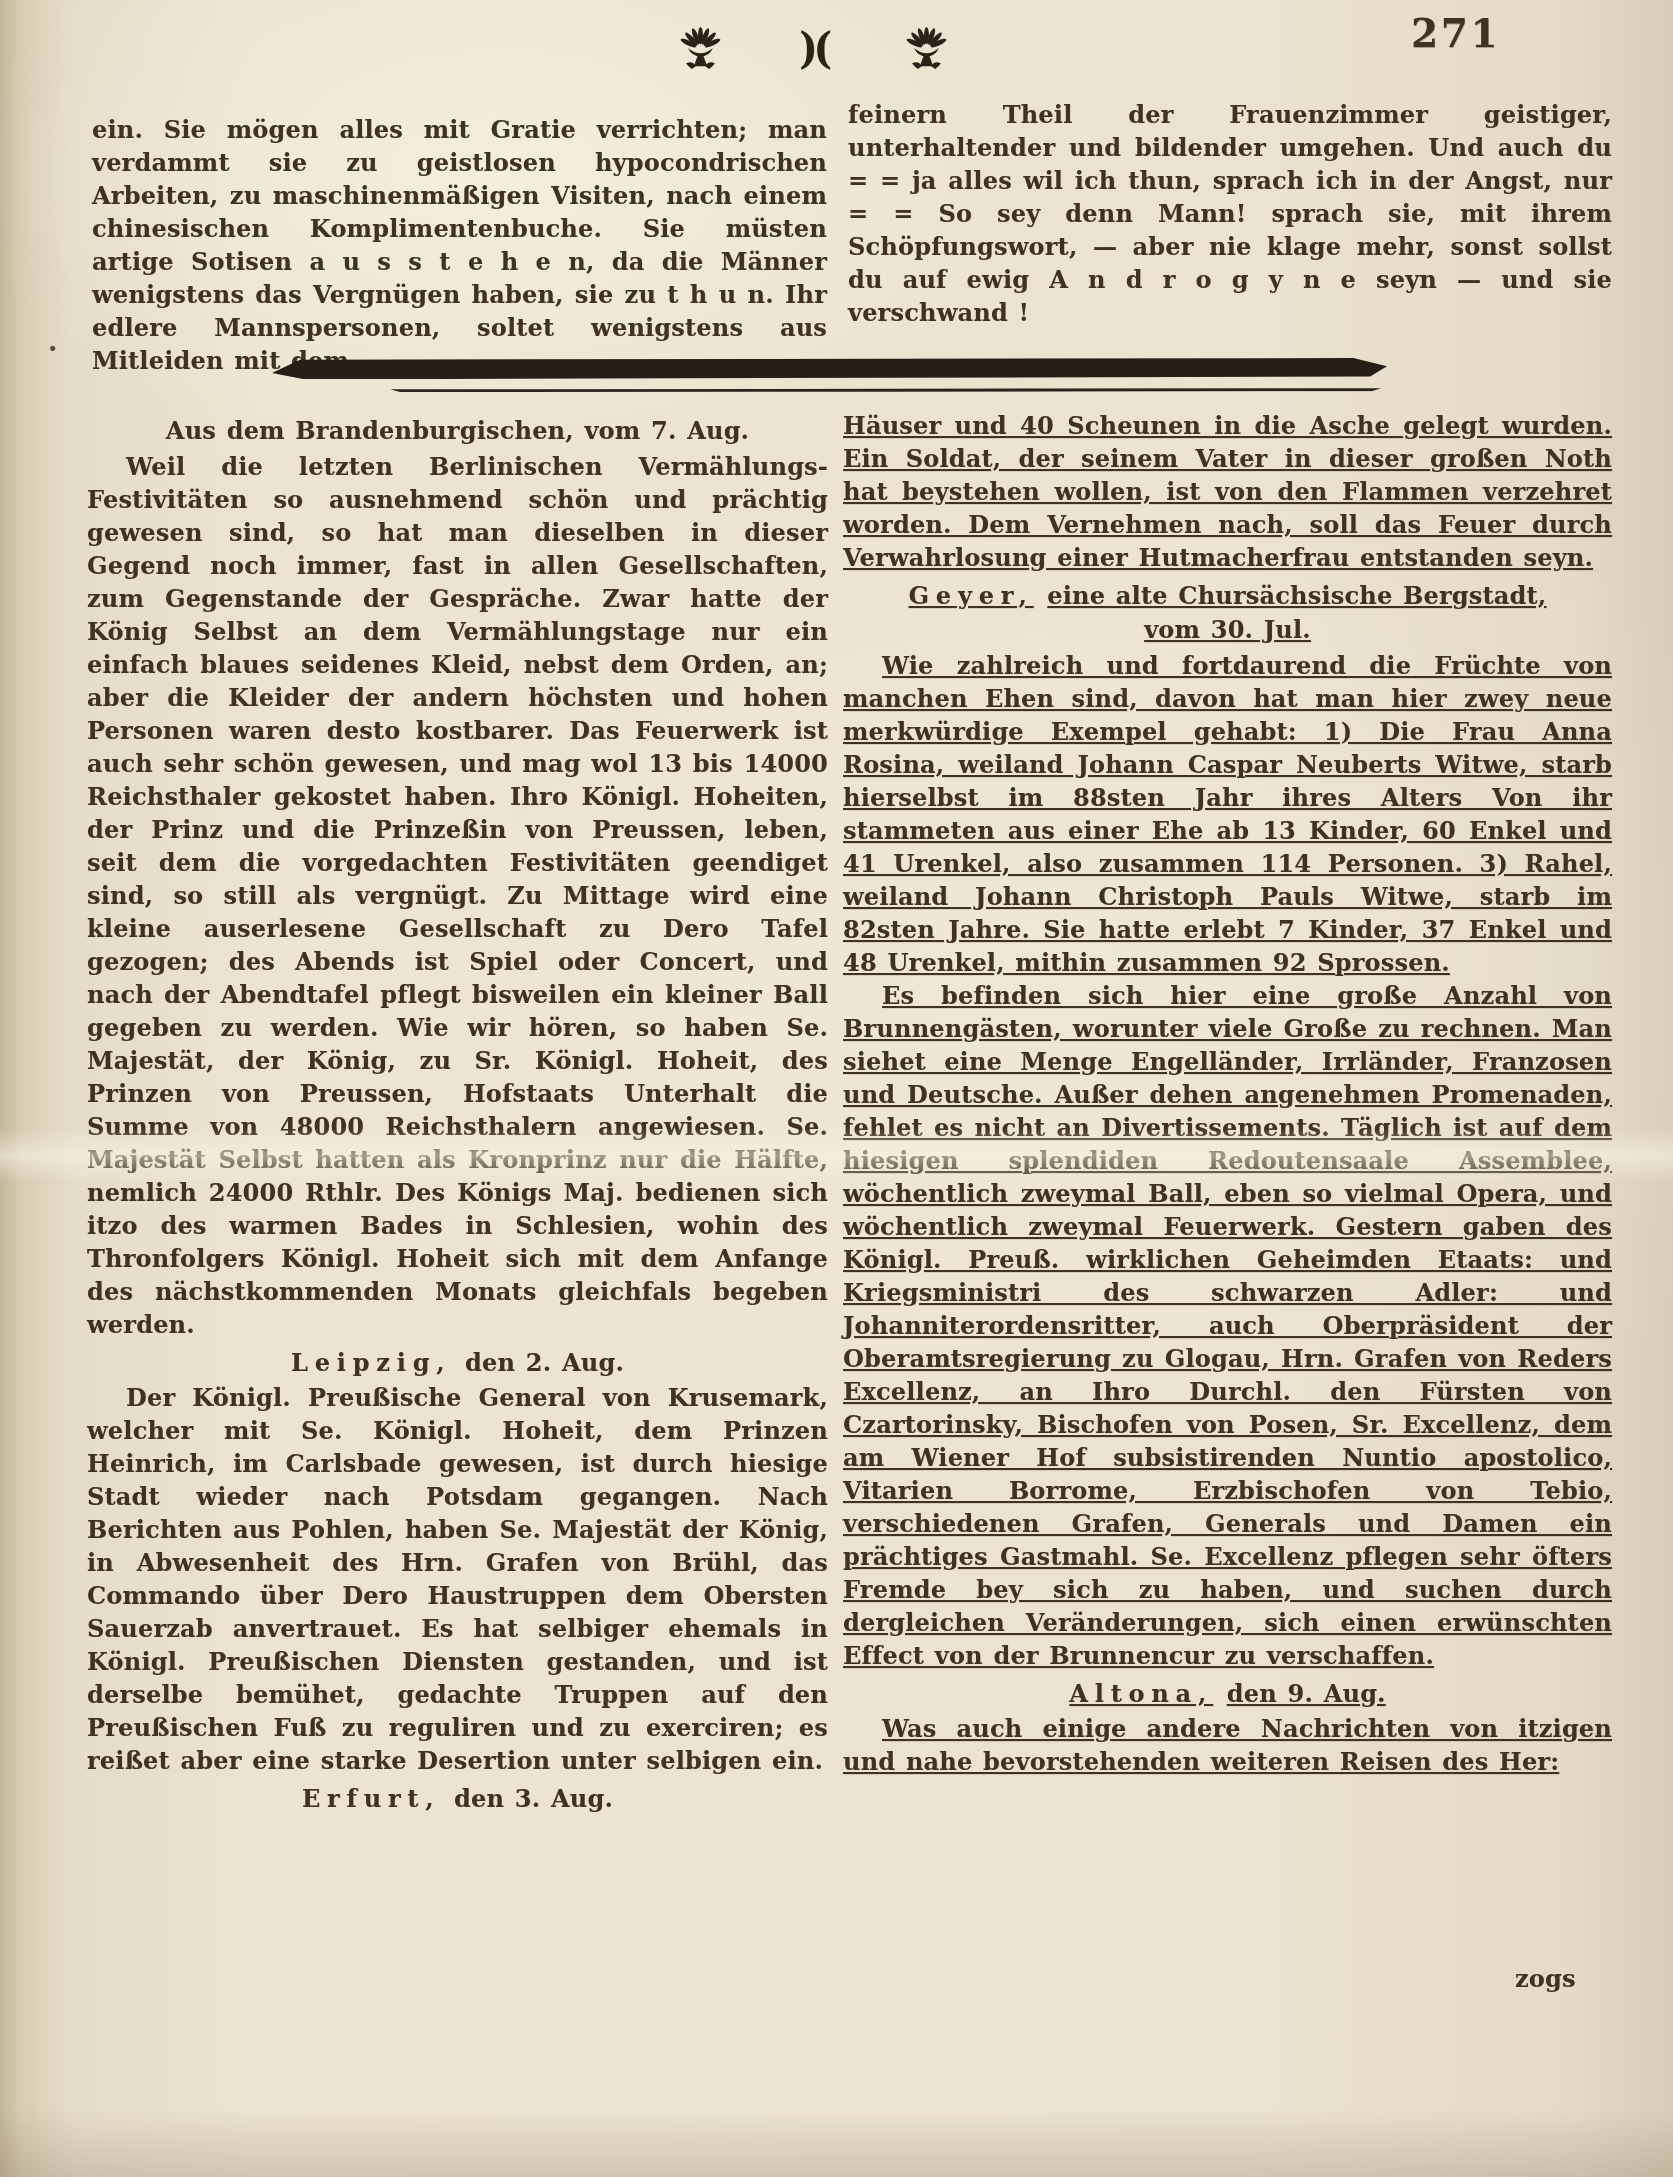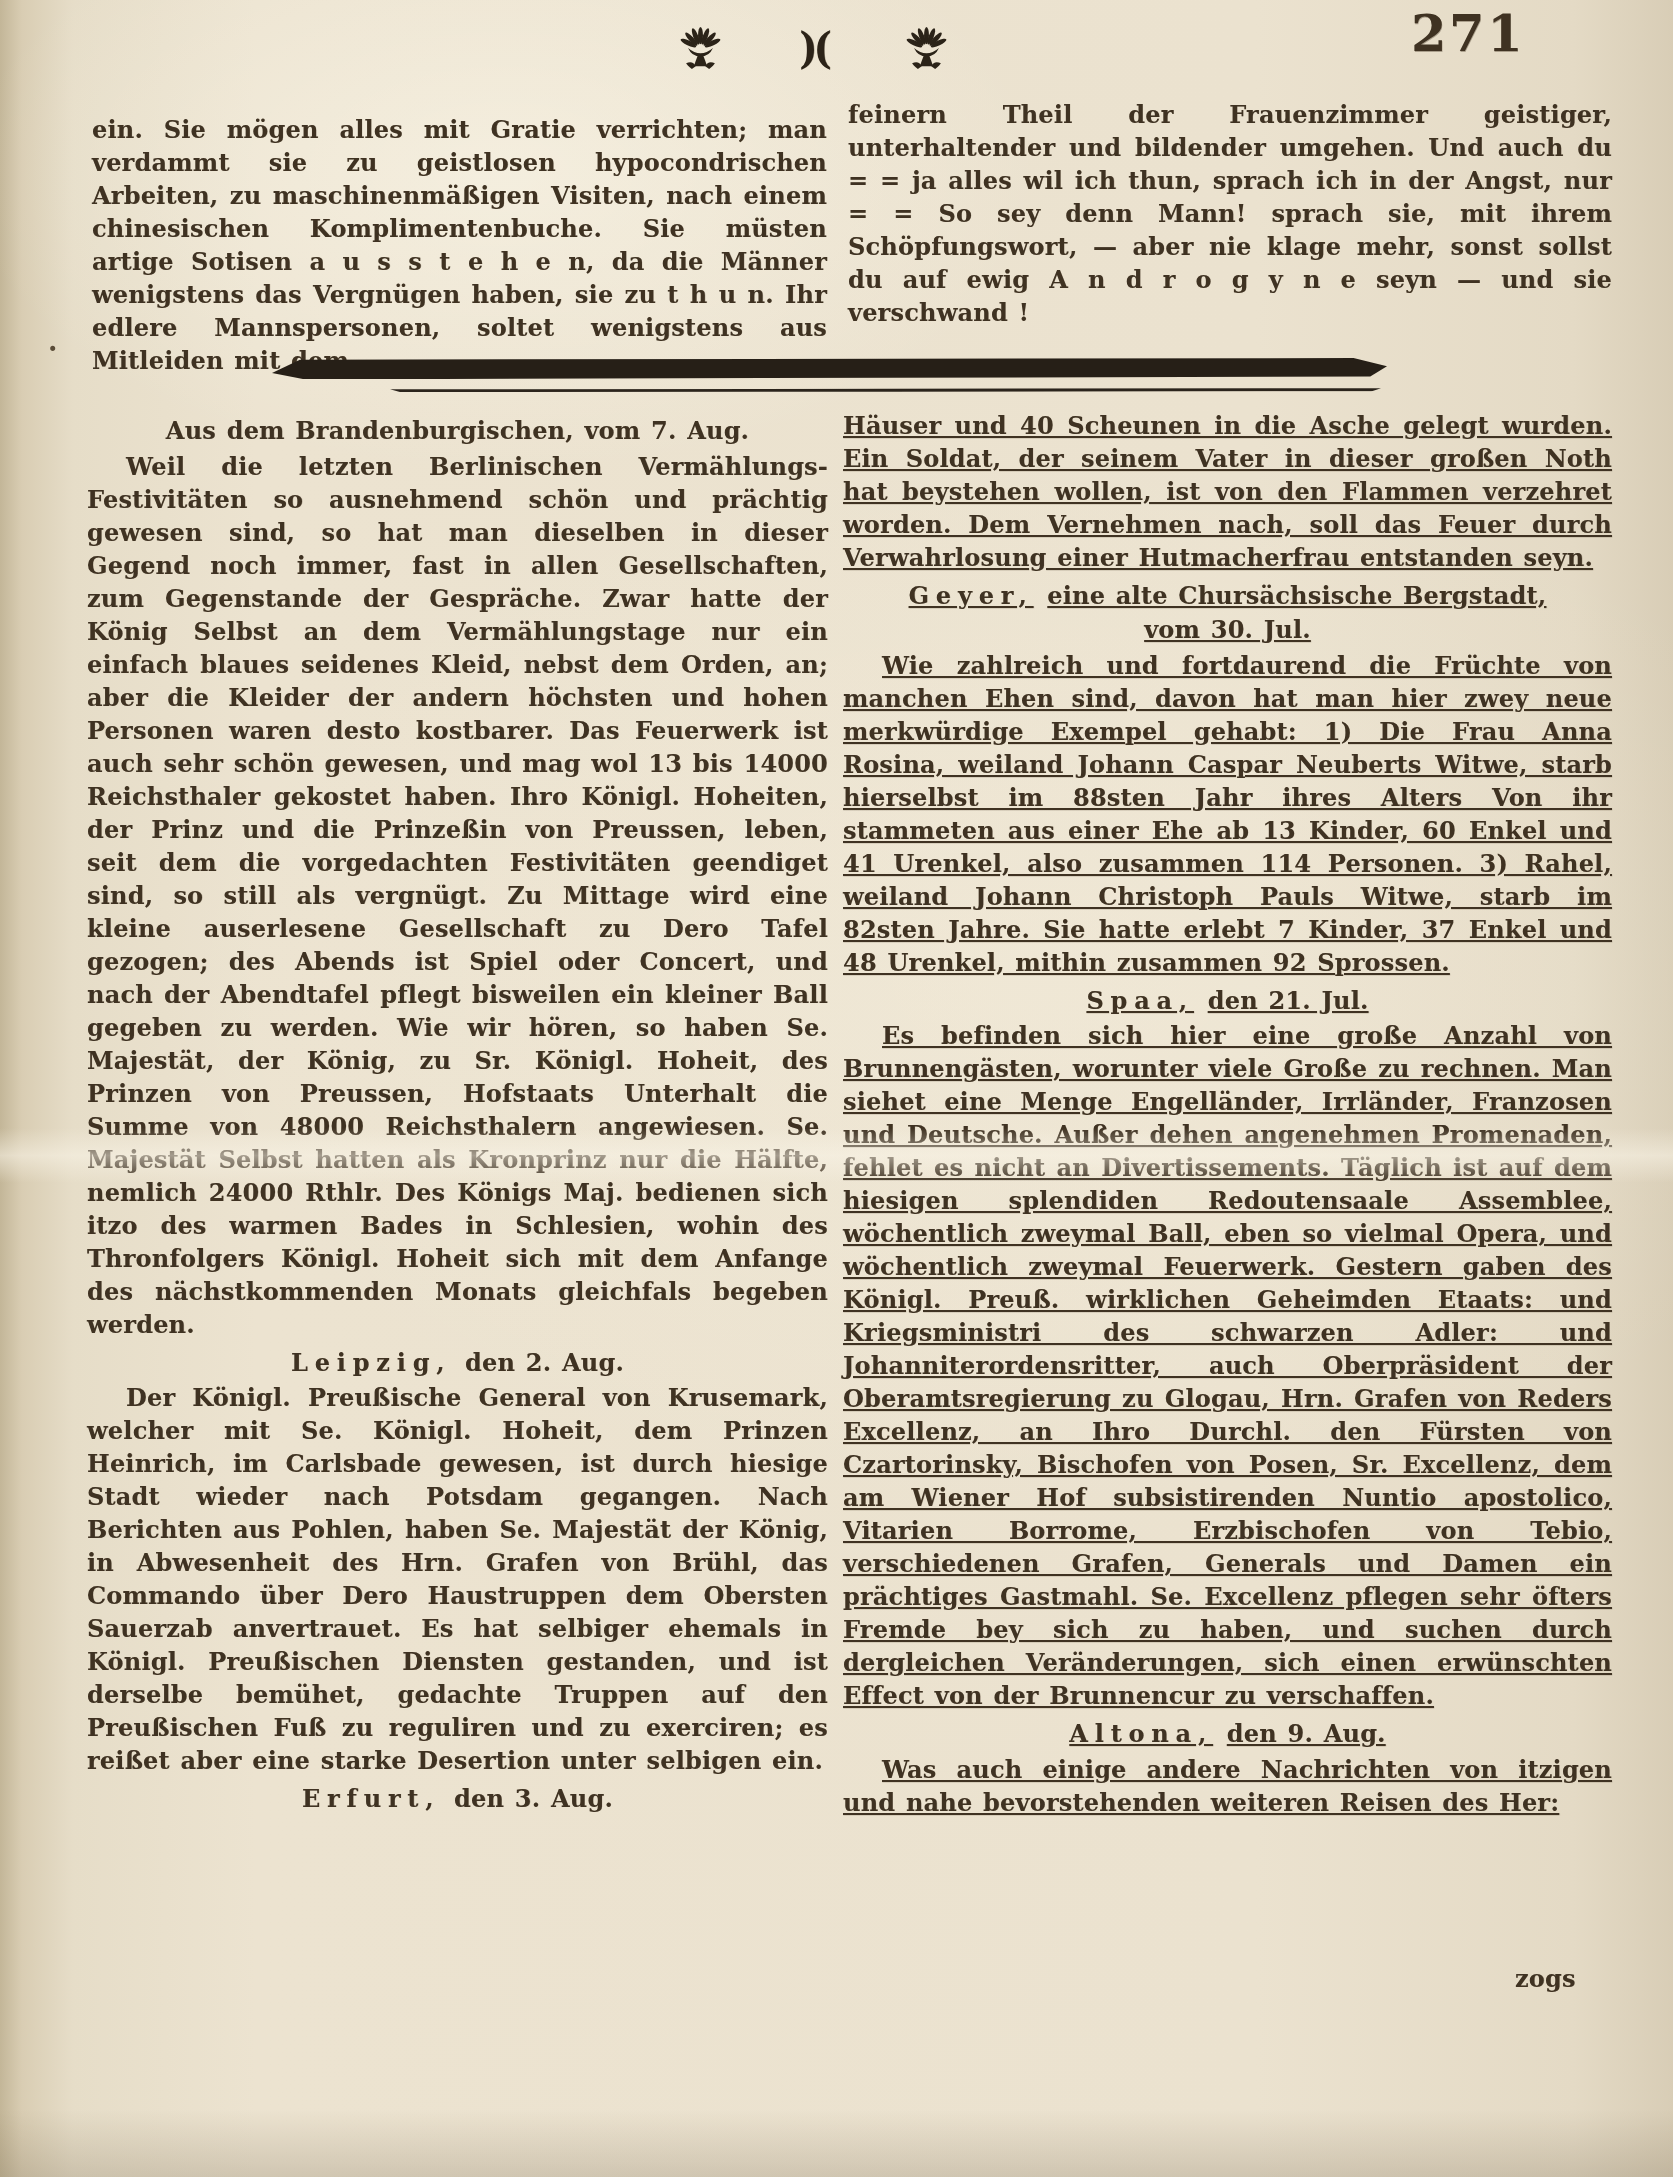--- a/index.html
+++ b/index.html
@@ -60,21 +60,21 @@
   .header-ornaments {
     position:absolute; left:679px; top:24px; width:269px;
     display:flex; justify-content:space-between; align-items:center;
   }
   .orn svg { width:43px; height:46px; display:block; }
   .orn-mid {
     font-size:39px; font-weight:700; letter-spacing:-4.3px; color:#2c2318;
     transform:scaleY(1.12); text-shadow:0.4px 0.4px 0 rgba(58,44,26,.4);
   }
   .pagenum {
-    position:absolute; left:1411px; top:17px; font-size:51px; letter-spacing:2.6px;
+    position:absolute; left:1411px; top:17px; font-size:39px; letter-spacing:2.6px;
     text-shadow:0.4px 0.5px 0 rgba(58,44,26,.35);
   }
   .catchword { position:absolute; left:1515px; top:1962px; font-size:24px;
     text-shadow:0.3px 0.4px 0 rgba(58,44,26,.32);text-align:right; }
   .margin-mark { position:absolute; left:48px; top:325px; font-size:27px; color:#5a4c38; }
 </style>
 </head>
 <body>
 
 <div class="page">
@@ -138,21 +138,20 @@
     <h3><span class="sp">Leipzig,</span><span>den 2. Aug.</span></h3>
     <p class="ind">Der Königl. Preußische General von Krusemark, welcher mit Se. Königl. Hoheit, dem Prinzen Heinrich, im Carlsbade gewesen, ist durch hiesige Stadt wieder nach Potsdam gegangen. Nach Berichten aus Pohlen, haben Se. Majestät der König, in Abwesenheit des Hrn. Grafen von Brühl, das Commando über Dero Haustruppen dem Obersten Sauerzab anvertrauet. Es hat selbiger ehemals in Königl. Preußischen Diensten gestanden, und ist derselbe bemühet, gedachte Truppen auf den Preußischen Fuß zu reguliren und zu exerciren; es reißet aber eine starke Desertion unter selbigen ein.</p>
     <h3><span class="sp">Erfurt,</span><span>den 3. Aug.</span></h3>
   </div>
 
   <div class="col-right column">
     <p>Häuser und 40 Scheunen in die Asche gelegt wurden. Ein Soldat, der seinem Vater in dieser großen Noth hat beystehen wollen, ist von den Flammen verzehret worden. Dem Vernehmen nach, soll das Feuer durch Verwahrlosung einer Hutmacherfrau entstanden seyn.</p>
     <h3><span class="sp">Geyer,</span><span>eine alte Chursächsische Bergstadt,</span></h3>
     <h3 class="sub"><span class="sp"></span><span>vom 30. Jul.</span></h3>
     <p class="ind">Wie zahlreich und fortdaurend die Früchte von manchen Ehen sind, davon hat man hier zwey neue merkwürdige Exempel gehabt: 1) Die Frau Anna Rosina, weiland Johann Caspar Neuberts Witwe, starb hierselbst im 88sten Jahr ihres Alters Von ihr stammeten aus einer Ehe ab 13 Kinder, 60 Enkel und 41 Urenkel, also zusammen 114 Personen. 3) Rahel, weiland Johann Christoph Pauls Witwe, starb im 82sten Jahre. Sie hatte erlebt 7 Kinder, 37 Enkel und 48 Urenkel, mithin zusammen 92 Sprossen.</p>
-    <h3><span class="sp">Spaa,</span><span>den 21. Jul.</span></h3>
     <p class="ind">Es befinden sich hier eine große Anzahl von Brunnengästen, worunter viele Große zu rechnen. Man siehet eine Menge Engelländer, Irrländer, Franzosen und Deutsche. Außer dehen angenehmen Promenaden, fehlet es nicht an Divertissements. Täglich ist auf dem hiesigen splendiden Redoutensaale Assemblee, wöchentlich zweymal Ball, eben so vielmal Opera, und wöchentlich zweymal Feuerwerk. Gestern gaben des Königl. Preuß. wirklichen Geheimden Etaats: und Kriegsministri des schwarzen Adler: und Johanniterordensritter, auch Oberpräsident der Oberamtsregierung zu Glogau, Hrn. Grafen von Reders Excellenz, an Ihro Durchl. den Fürsten von Czartorinsky, Bischofen von Posen, Sr. Excellenz, dem am Wiener Hof subsistirenden Nuntio apostolico, Vitarien Borrome, Erzbischofen von Tebio, verschiedenen Grafen, Generals und Damen ein prächtiges Gastmahl. Se. Excellenz pflegen sehr öfters Fremde bey sich zu haben, und suchen durch dergleichen Veränderungen, sich einen erwünschten Effect von der Brunnencur zu verschaffen.</p>
     <h3><span class="sp">Altona,</span><span>den 9. Aug.</span></h3>
     <p class="ind">Was auch einige andere Nachrichten von itzigen und nahe bevorstehenden weiteren Reisen des Her:</p>
   </div>
 
   <div class="catchword">zogs</div>
 
   <div class="crease-band"></div>
 
 </div>

